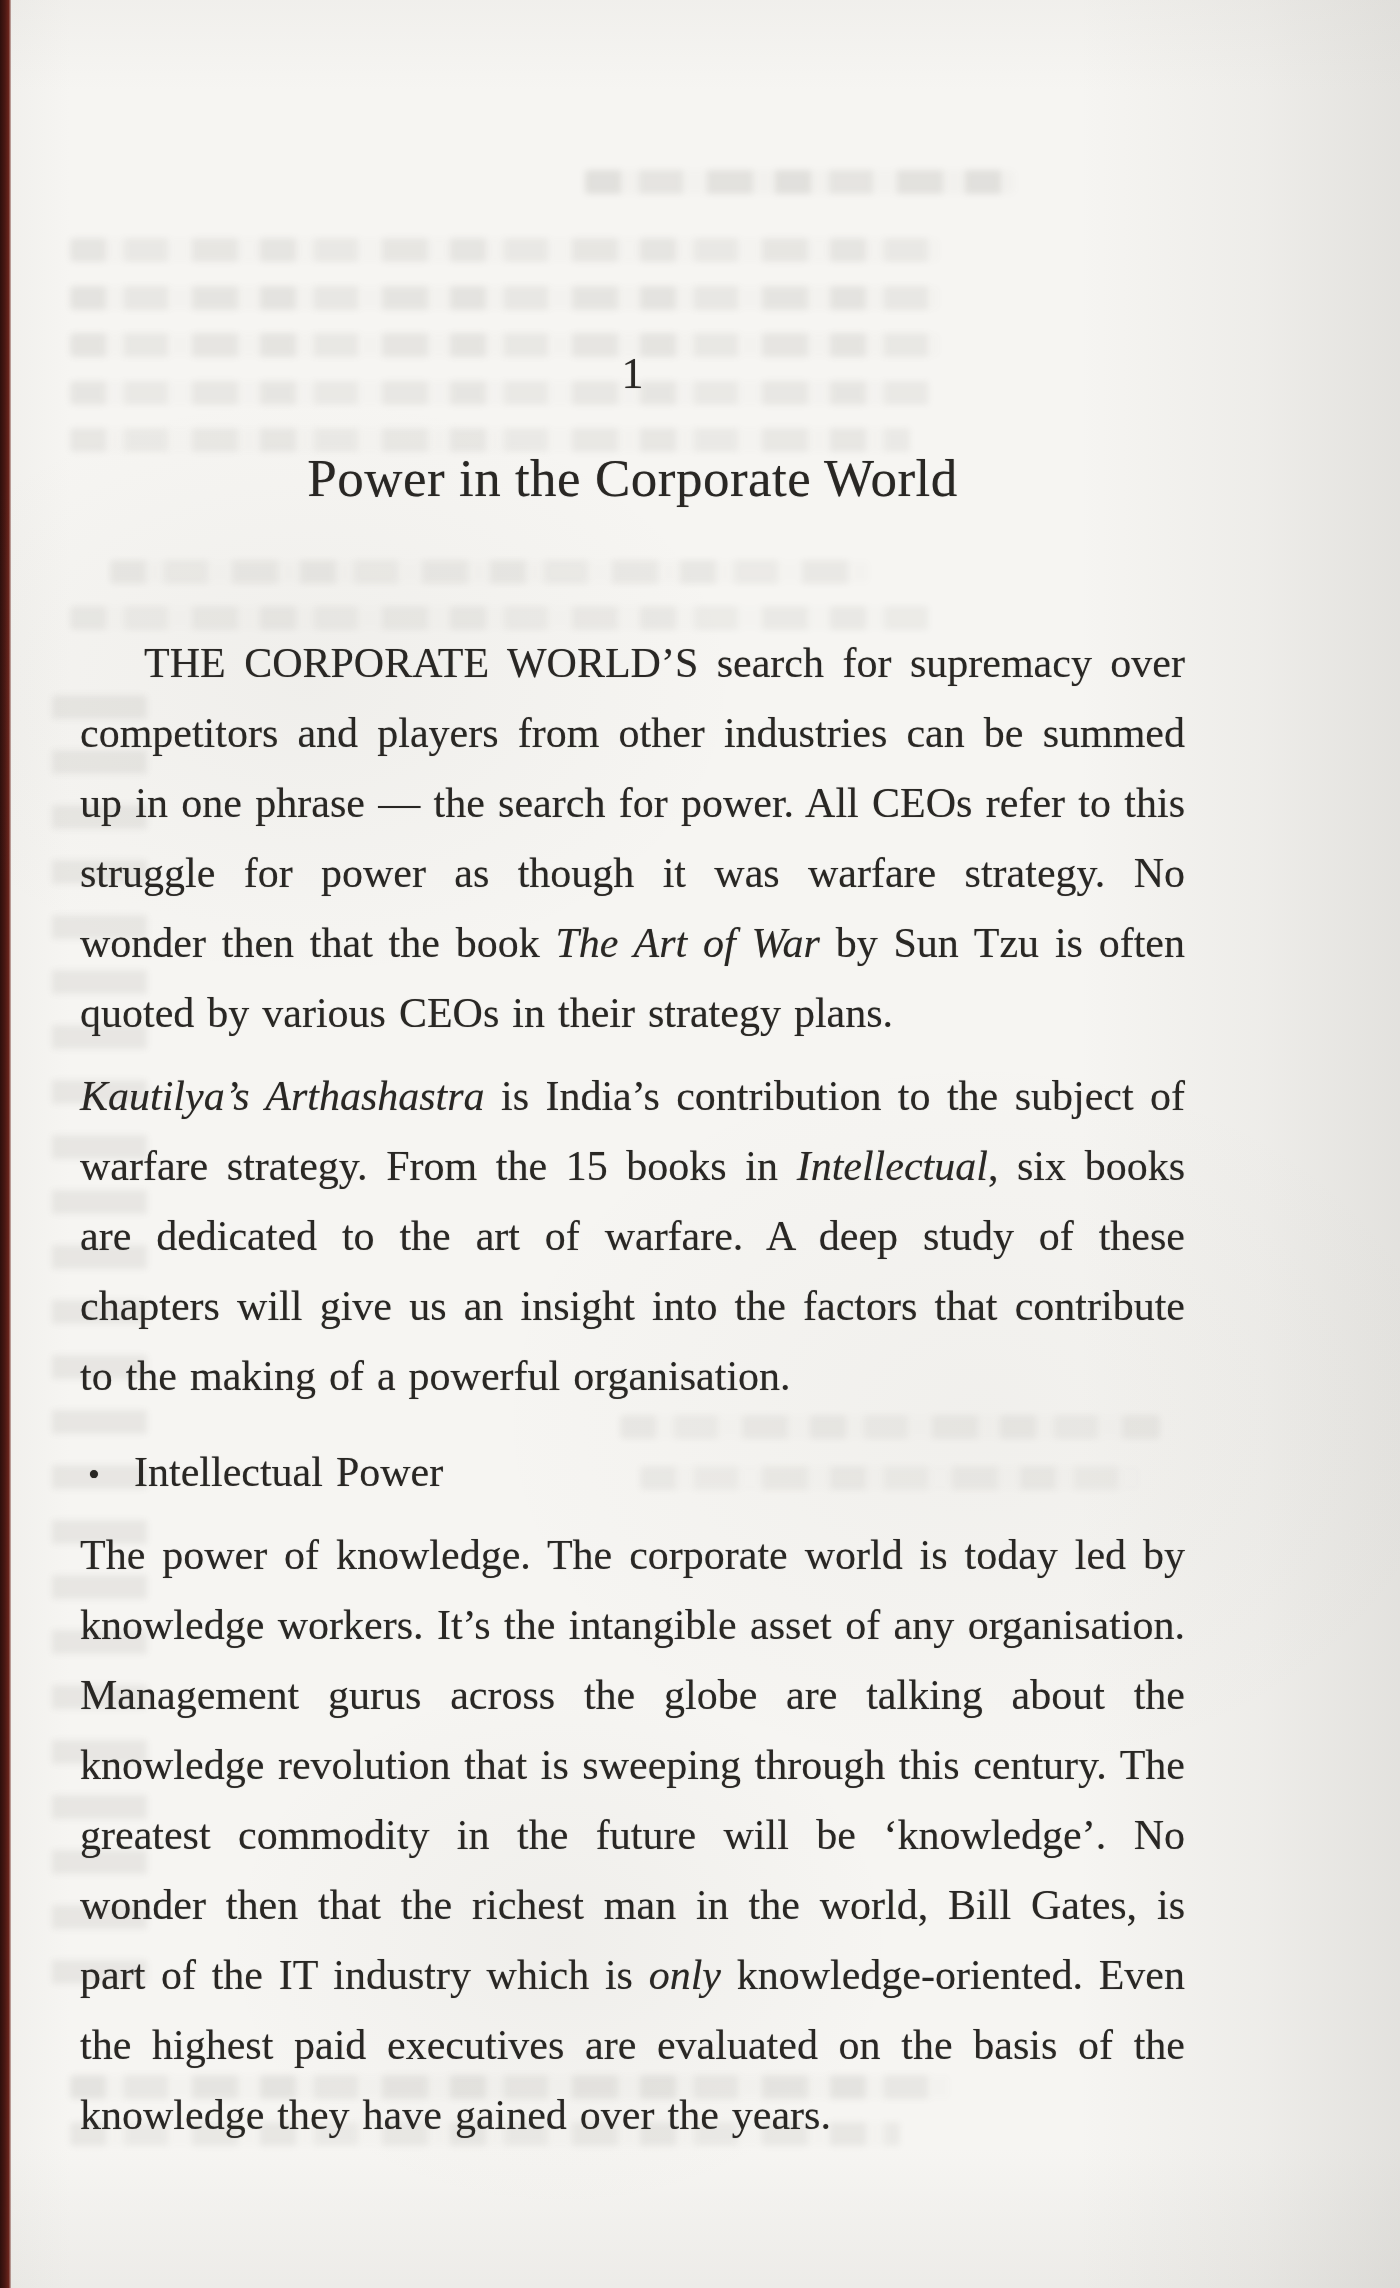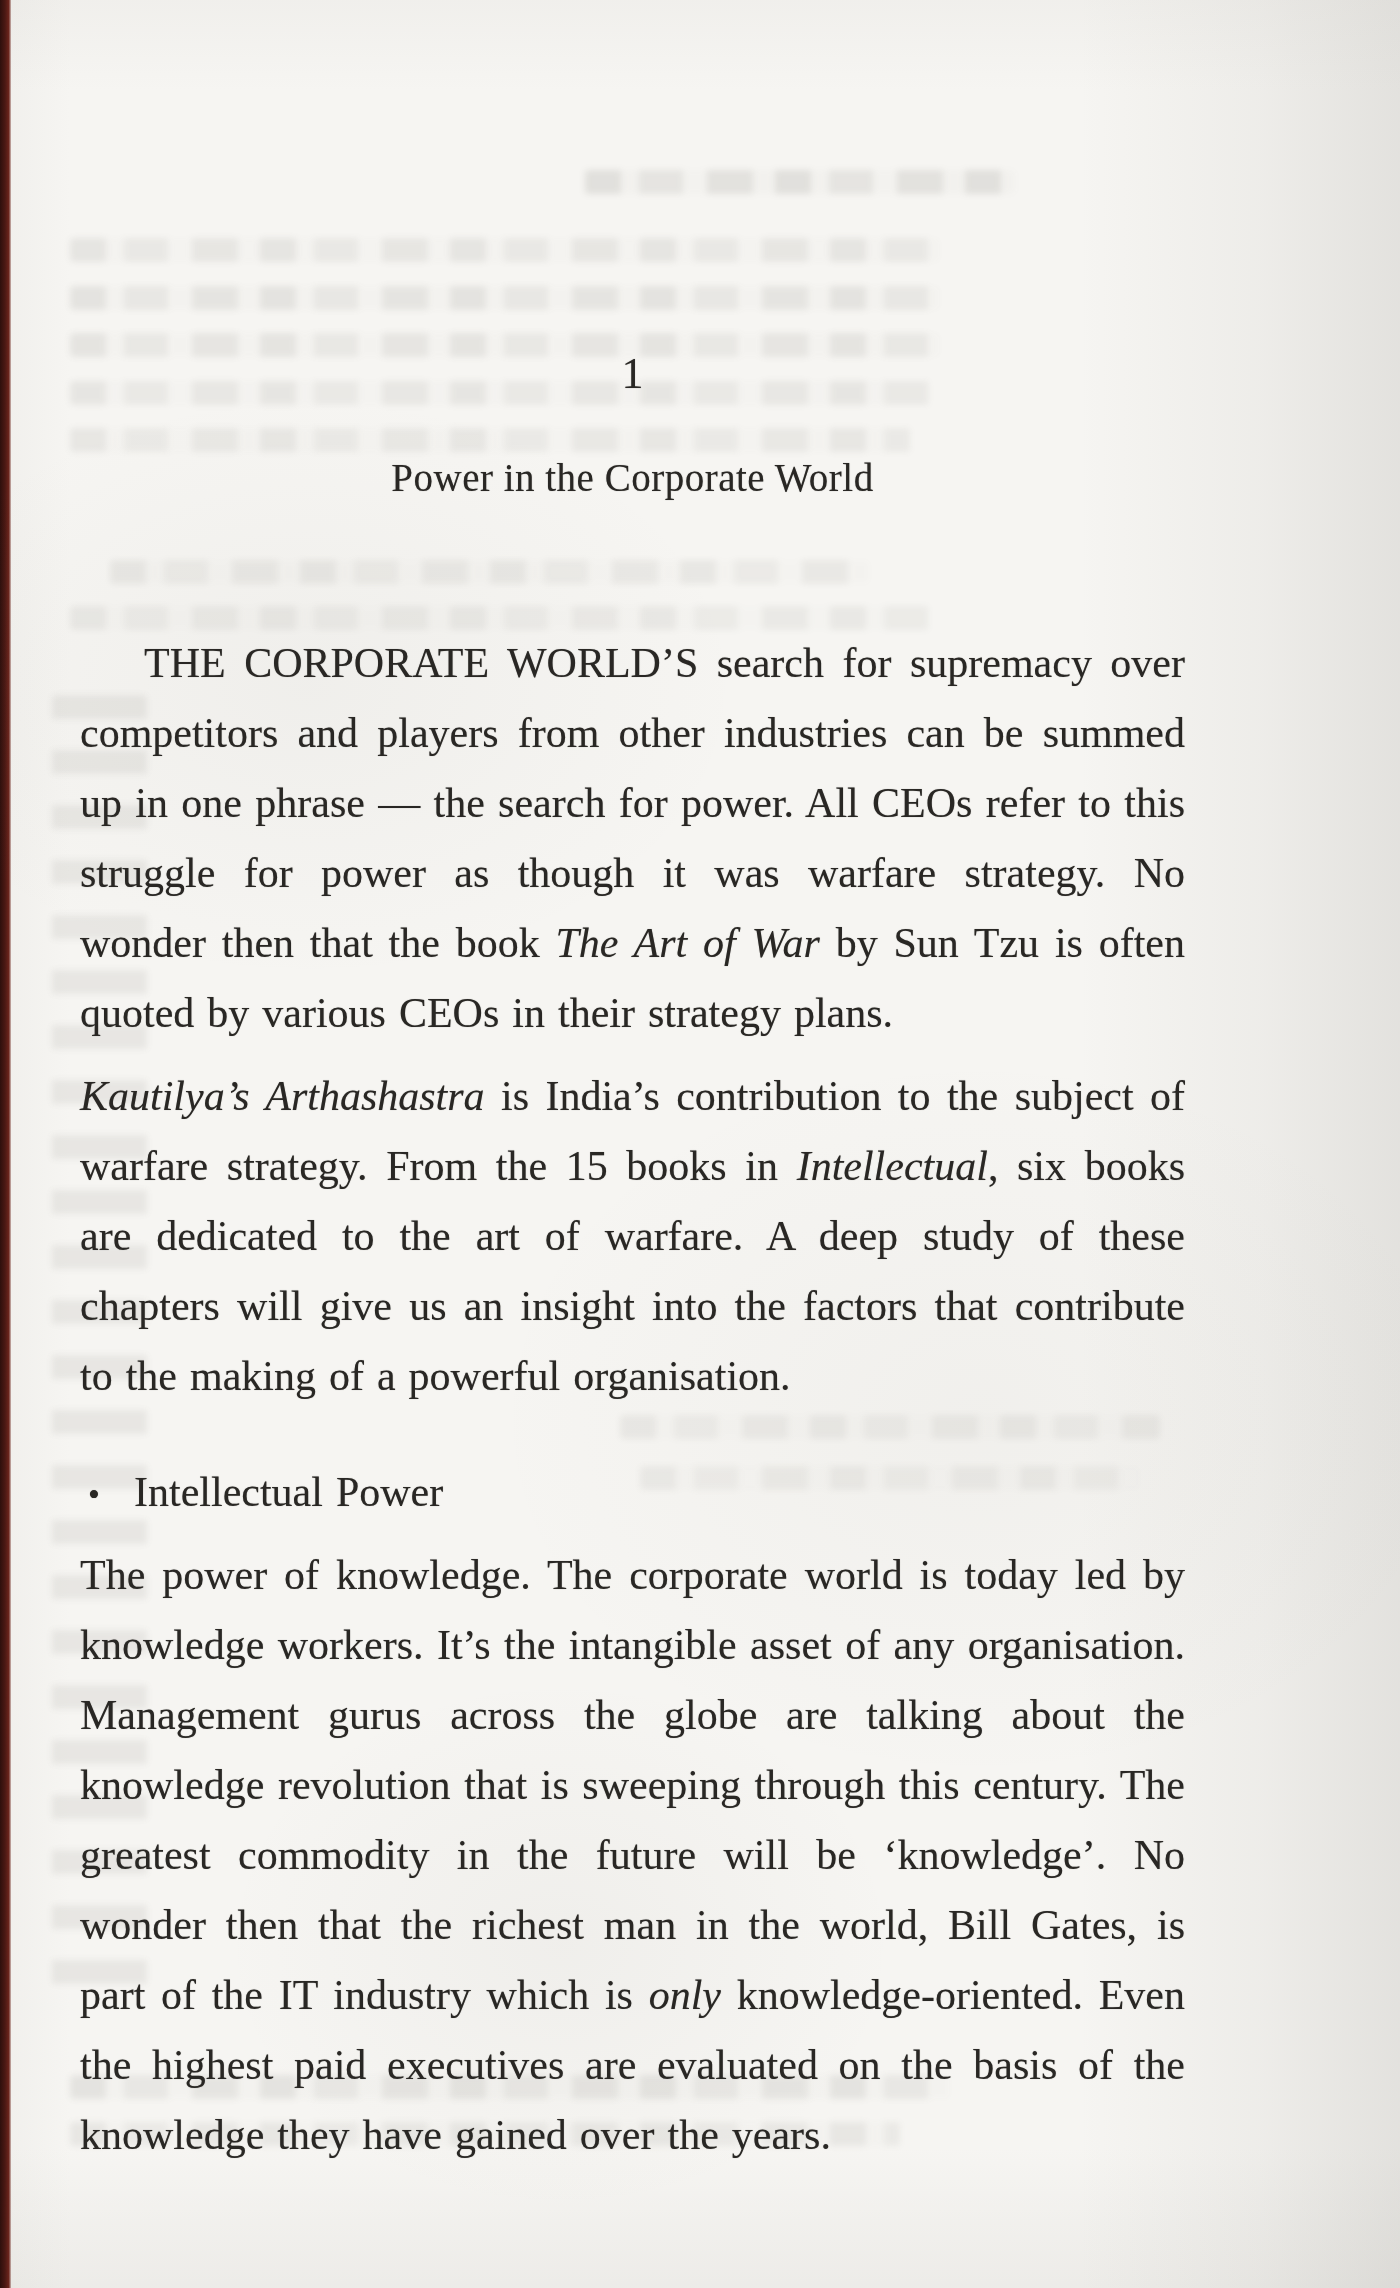--- a/index.html
+++ b/index.html
@@ -45,36 +45,36 @@
       rgba(108,106,99,.26) 0 24px, rgba(108,106,99,0) 24px 55px);
     filter:blur(3px);opacity:.4;border-radius:4px;
   }
   .chapter-number{
     position:absolute;top:350px;left:80px;width:1105px;
     text-align:center;font-size:44px;line-height:48px;
     text-shadow:0 0 1px rgba(41,39,36,.45);
   }
   .chapter-title{
     position:absolute;top:448px;left:80px;width:1105px;
-    text-align:center;font-size:39px;line-height:60px;font-weight:400;
+    text-align:center;font-size:53px;line-height:60px;font-weight:400;
     letter-spacing:.5px;margin:0;
     text-shadow:0 0 1px rgba(41,39,36,.45);
   }
   .body-text{
     position:absolute;top:628px;left:80px;width:1105px;
     font-size:42px;line-height:70px;word-spacing:2.5px;
     text-align:justify;hyphens:none;
     text-shadow:0 0 1px rgba(41,39,36,.4);
   }
   .body-text p{margin:0 0 13px;}
   .body-text p.indent{text-indent:64px;}
   .body-text em{font-style:italic;}
   .bullet-row{margin:26px 0 10px;display:flex;align-items:baseline;}
   .bullet-marker{width:46px;padding-left:8px;font-size:34px;}
-  .bullet-label{font-size:42px;margin-top:20px;}
+  .bullet-label{font-size:42px;}
 </style>
 </head>
 <body>
 
 <div class="scan-page">
 
   <div class="binding-edge"></div>
   <div class="paper-mottle"></div>
 
   <div class="ghost" style="left:585px;top:170px;width:430px;opacity:.5"></div>

